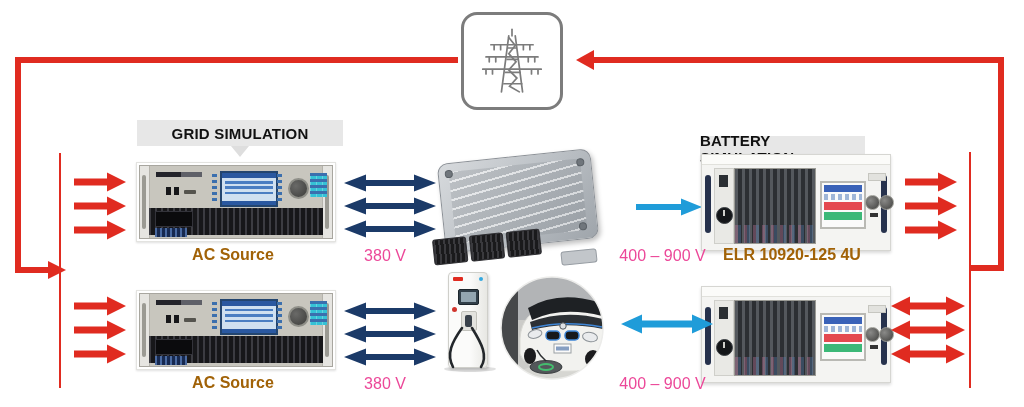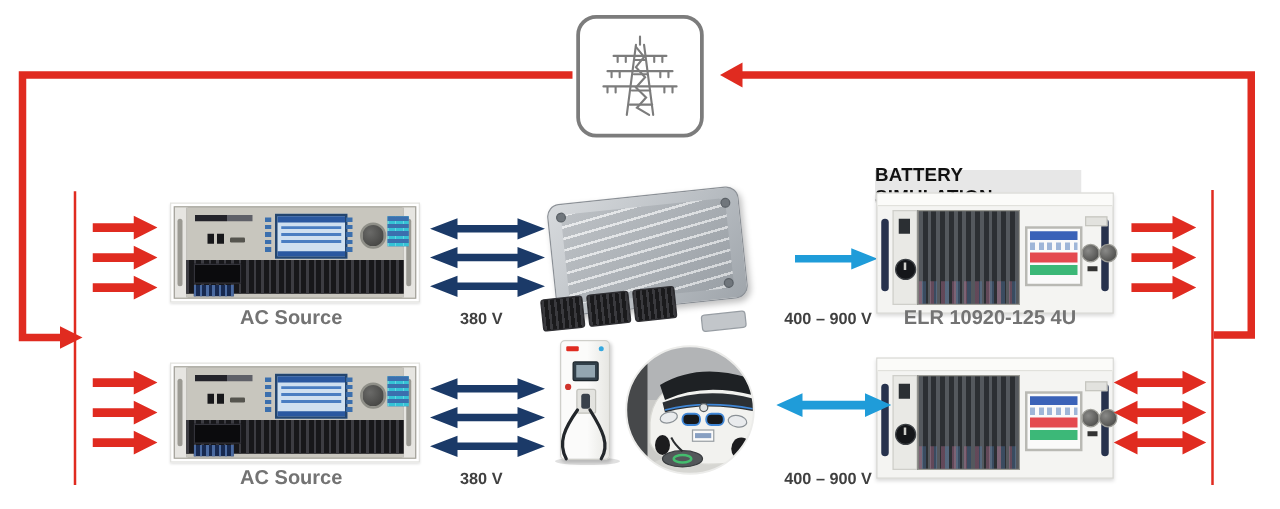--- a/index.html
+++ b/index.html
@@ -34,22 +34,22 @@
   .astack svg{display:block;}
   .blue-fill{fill:var(--arrow-dark-blue,#1b3a68);}
   .lblue-fill{fill:var(--arrow-light-blue,#1f9cd9);}
   #red-lt{left:74px;top:172px;gap:4px;} #red-lb{left:74px;top:296px;gap:4px;}
   #blue-t{left:344px;top:174px;gap:5px;} #blue-b{left:344px;top:302px;gap:5px;}
   #red-rt{left:905px;top:172px;gap:4px;} #red-rb{left:891px;top:296px;gap:4px;}
   #lblue-single{position:absolute;left:636px;top:197px;z-index:2;}
   #lblue-bidir{position:absolute;left:621px;top:314px;z-index:2;}
 
   
-  .dev-label{position:absolute;z-index:3;text-align:center;font-weight:bold;font-size:16px;color:#737373;}
-  .volt-label{position:absolute;z-index:3;text-align:center;font-size:13px;color:#404040;font-weight:bold;}
+  .dev-label{position:absolute;z-index:3;text-align:center;font-weight:bold;font-size:16px;color:#a16207;}
+  .volt-label{position:absolute;z-index:3;text-align:center;font-size:16px;color:#ec4899;}
 
   
   .acsrc{position:absolute;left:136px;width:198px;height:78px;z-index:2;background:#fff;
     border:1px solid #e3e3e0;box-shadow:0 1px 2px rgba(0,0,0,.12);}
   .ac-body{position:absolute;inset:2px;background:#c8c6be;border:1px solid #a8a69f;}
   .ac-ear{position:absolute;top:0;width:9px;height:100%;background:#e6e5e1;}
   .ac-ear.l{left:0;border-right:1px solid #b5b3ac;} .ac-ear.r{right:0;border-left:1px solid #b5b3ac;}
   .ac-handle{position:absolute;top:12%;width:4px;height:76%;background:#9b9a93;border-radius:2px;left:2px;}
   .ac-logo{position:absolute;left:16px;top:6px;width:46px;height:5px;
     background:linear-gradient(90deg,#23232a 0 55%,#5f6068 55%);}
@@ -162,20 +162,24 @@
       <path d="M48 7 V15"></path>
       <path d="M44 15 L35 84 M52 15 L61 84"></path>
       <path d="M44 17 L52 27 L44 37 L53 47 L44 57 L54 67 L45 77 L57 84"></path>
       <path d="M43 30 H53 M42 44 H55 M40 60 H58 M38 74 H60"></path>
       <path d="M22 26 H74 M26 26 V32 M34 26 V32 M62 26 V32 M70 26 V32"></path>
       <path d="M16 41 H80 M20 41 V47 M28 41 V47 M68 41 V47 M76 41 V47"></path>
       <path d="M12 56 H84 M16 56 V62 M24 56 V62 M72 56 V62 M80 56 V62"></path>
     </svg>
   </div>
 
+  <div class="hdr" id="hdr-grid">
+    <span>GRID SIMULATION</span>
+    <span class="ptr"></span>
+  </div>
   <div class="hdr" id="hdr-batt">
     <span>BATTERY SIMULATION</span>
     <span class="ptr"></span>
   </div>
 
   <div class="astack" id="red-lt">
     <svg width="52" height="20" viewBox="0 0 52 20">
         <path class="red-fill" d="M0 6.5 H33 V0.5 L52 10 L33 19.5 V13.5 H0 Z"></path>
       </svg>
     <svg width="52" height="20" viewBox="0 0 52 20">

